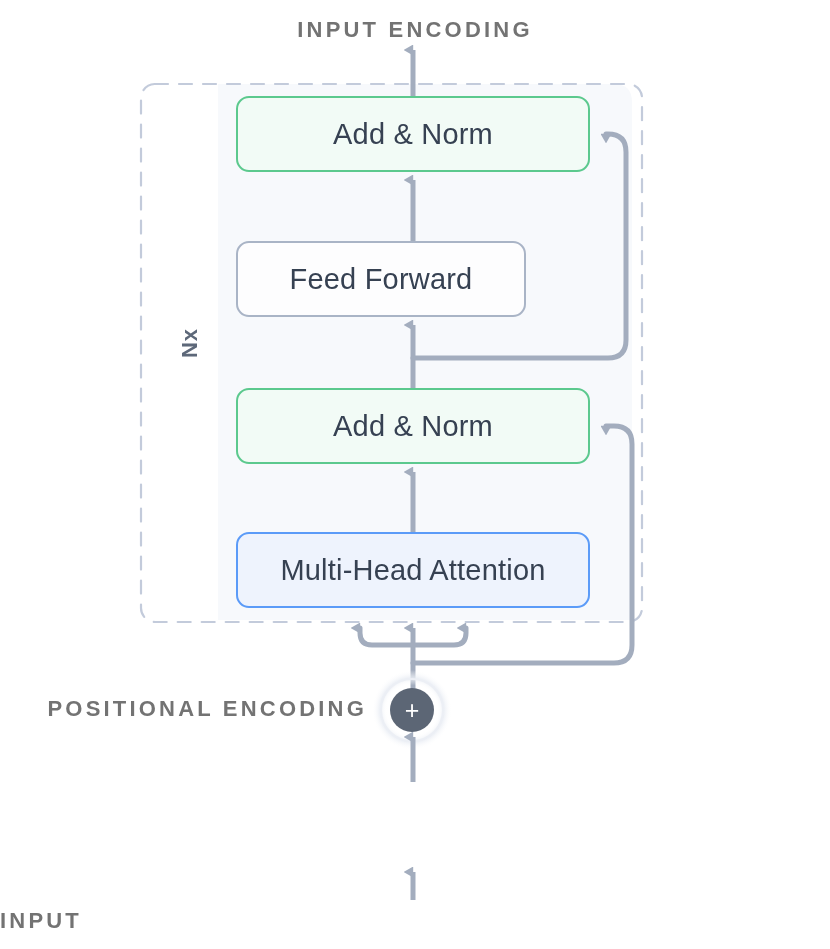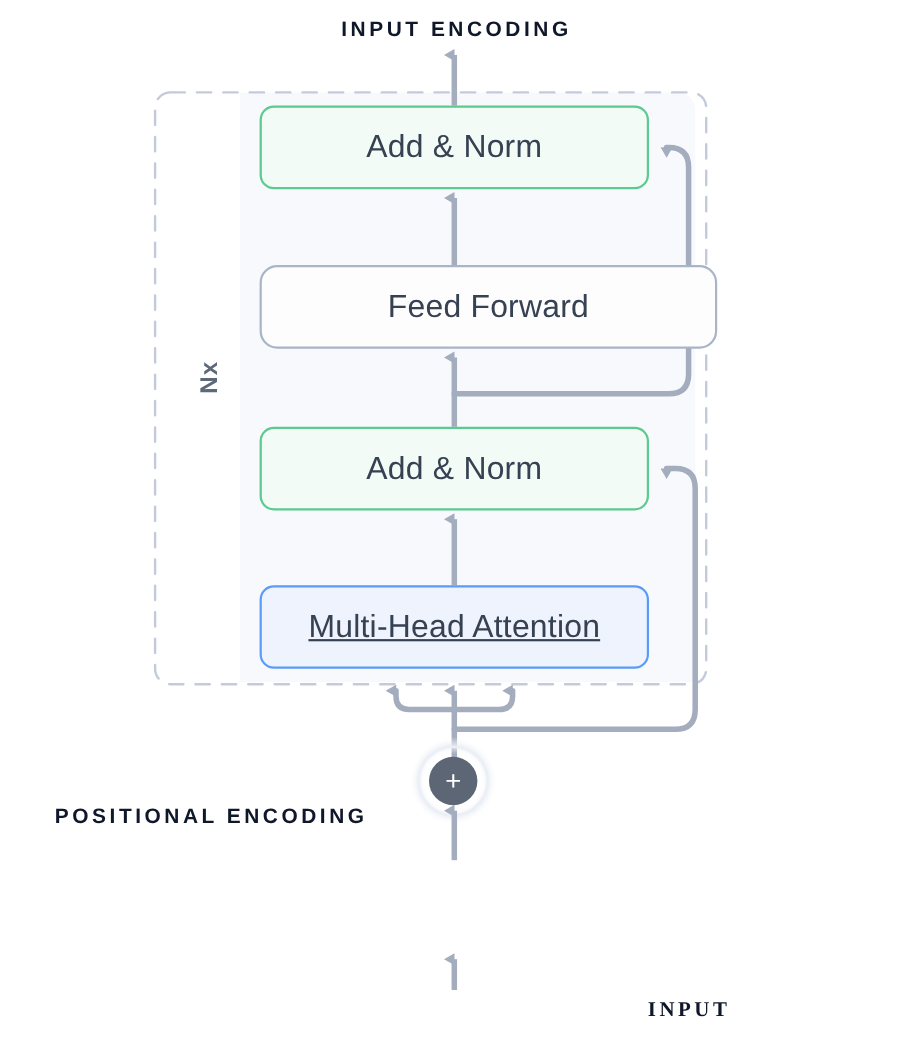--- a/index.html
+++ b/index.html
@@ -22,46 +22,44 @@
     position: absolute;
     left: 0;
     top: 0;
     width: 830px;
     height: 949px;
     pointer-events: none;
   }
 
   .cap-label {
     position: absolute;
-    color: #0f172a;
-    font-size: 19px;
+    color: #737373;
+    font-size: 22px;
     font-weight: 700;
     letter-spacing: 3.2px;
     white-space: nowrap;
   }
 
   #title-input-encoding {
     left: 0;
     top: 17px;
     width: 830px;
     text-align: center;
   }
   #title-input {
     left: 0;
     top: 908px;
     width: 664px;
-    text-align: right;
-    font-family: Liberation Serif, serif;
+    text-align: left;
   }
   #label-positional-encoding {
     left: 17px;
     top: 696px;
     width: 350px;
-    text-align: center;
-    margin-top: 36px;
+    text-align: right;
   }
 
   .node {
     position: absolute;
     box-sizing: border-box;
     display: flex;
     align-items: center;
     justify-content: center;
     border-radius: 13px;
     border-width: 2px;
@@ -72,35 +70,33 @@
     letter-spacing: 0.2px;
     white-space: nowrap;
   }
 
   #node-add-norm-top {
     left: 236px; top: 96px; width: 354px; height: 76px;
     border-color: #5cc98e;
     background: #f2fbf6;
   }
   #node-feed-forward {
-    left: 236px; top: 241px; width: 416px; height: 76px;
+    left: 236px; top: 241px; width: 290px; height: 76px;
     border-color: #a9b4c6;
     background: #fdfdfe;
-    border-radius: 16px;
   }
   #node-add-norm-bottom {
     left: 236px; top: 388px; width: 354px; height: 76px;
     border-color: #5cc98e;
     background: #f2fbf6;
   }
   #node-multi-head-attention {
     left: 236px; top: 532px; width: 354px; height: 76px;
     border-color: #5b9bf8;
     background: #eef3fd;
-    text-decoration: underline;
   }
   #node-input-embedding {
     left: 193px; top: 782px; width: 440px; height: 76px;
     border-color: #e8526f;
     background: #fdeff2;
   }
 
   #nx-label {
     position: absolute;
     left: 160px;

